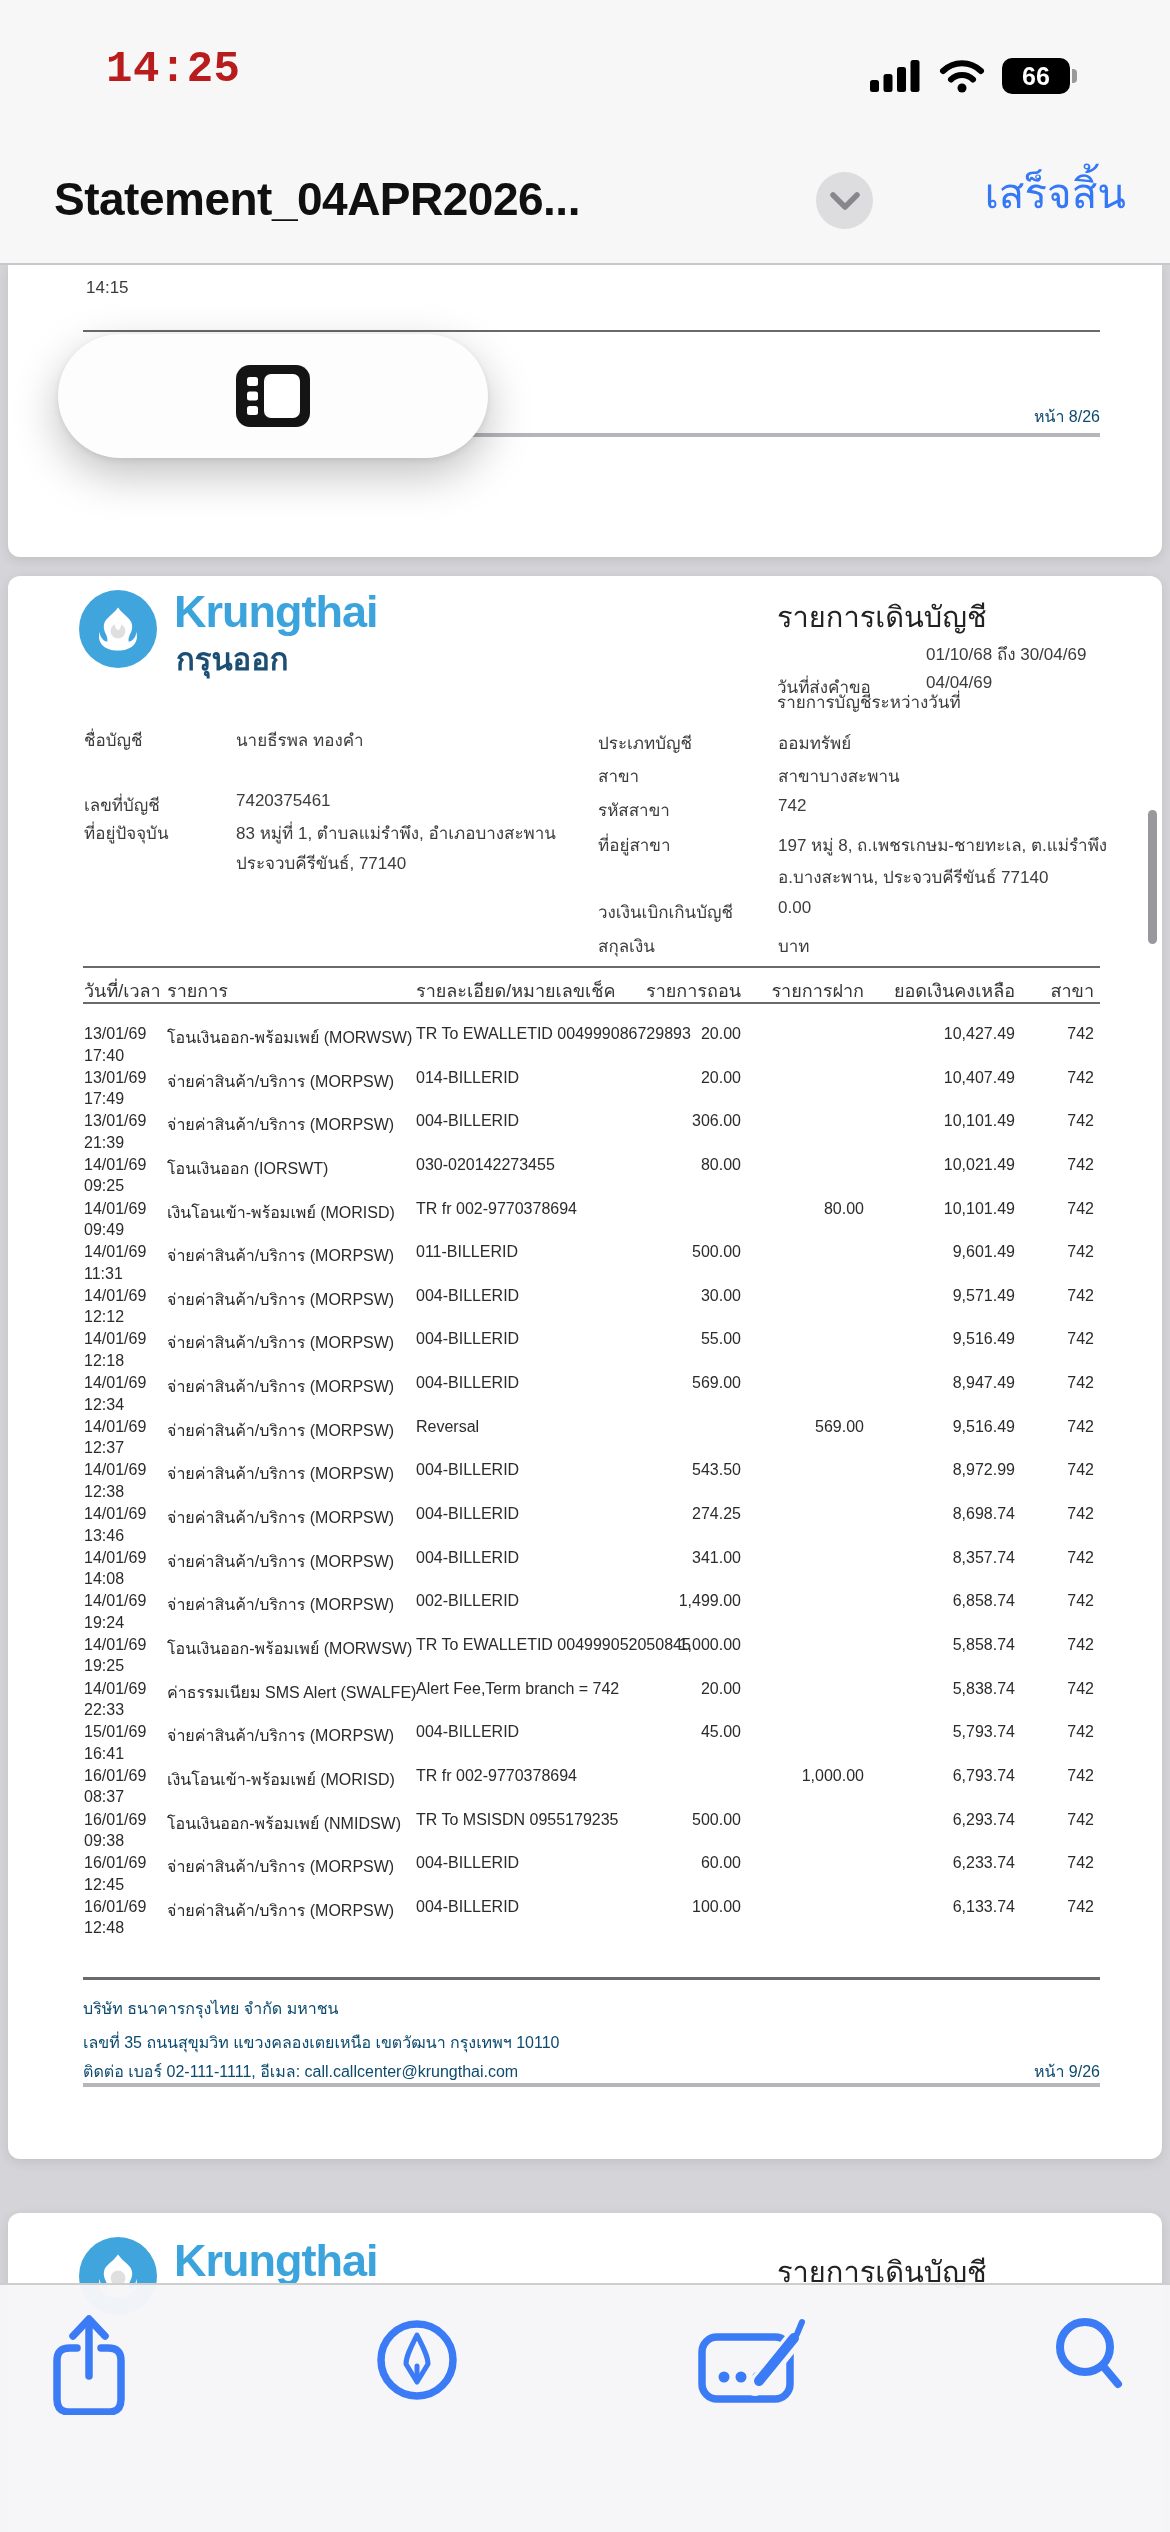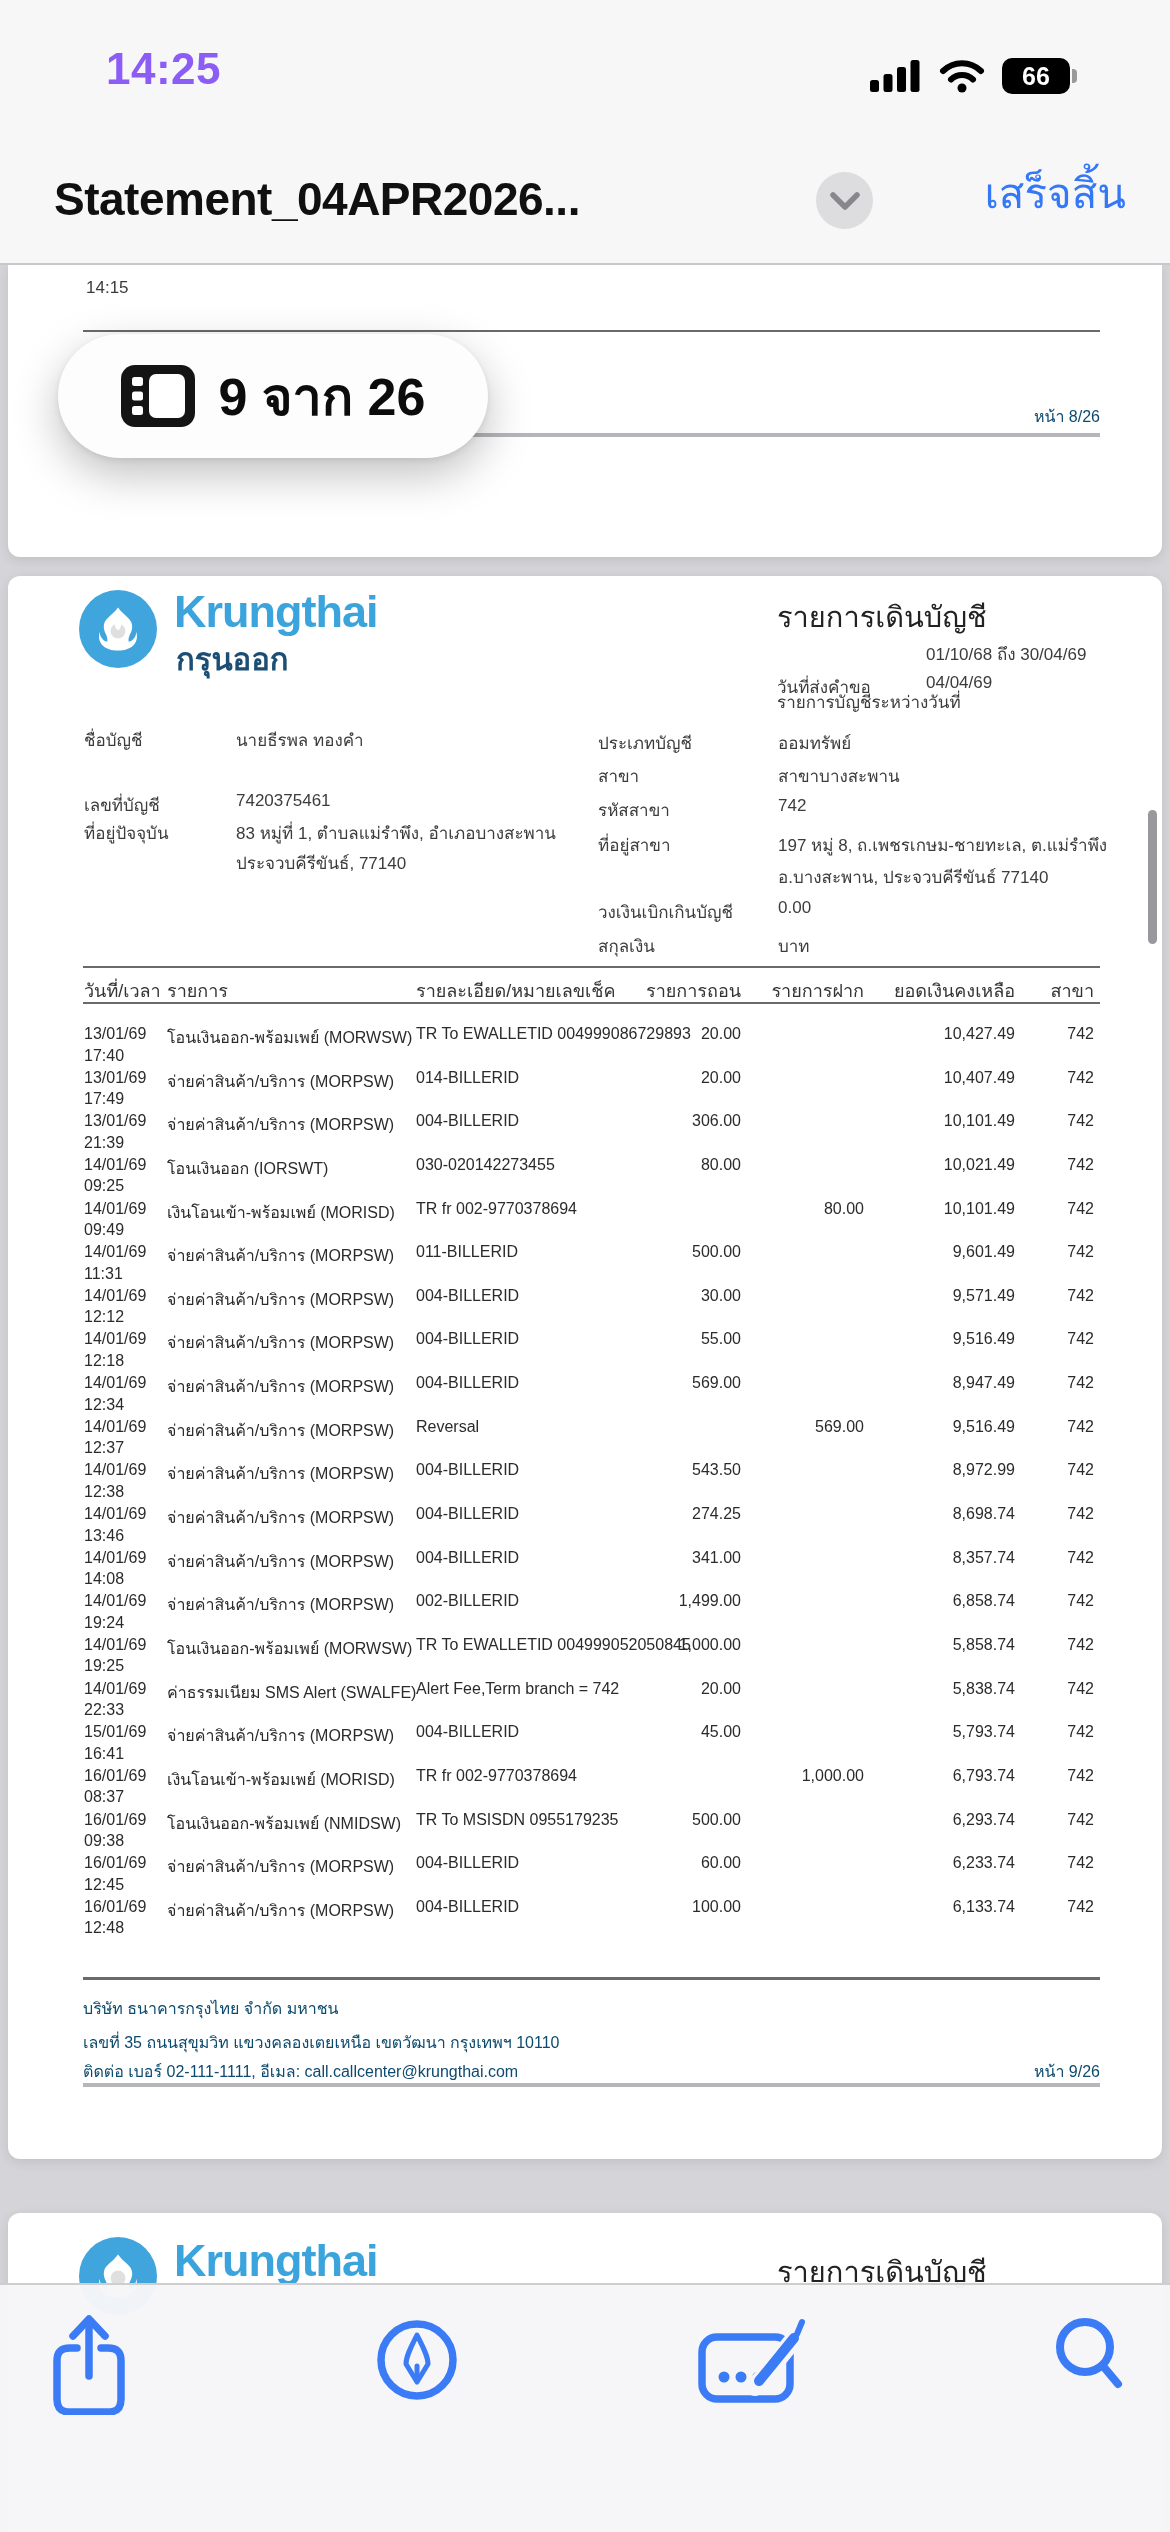--- a/index.html
+++ b/index.html
@@ -3,21 +3,21 @@
 <meta charset="utf-8">
 <style>
   html,body{margin:0;padding:0;}
   body{width:1170px;height:2532px;overflow:hidden;background:#d5d5d9;
        font-family:"Liberation Sans","DejaVu Sans",sans-serif;}
   .screen{position:relative;width:1170px;height:2532px;overflow:hidden;background:#d5d5d9;}
 
   
   .chrome{position:absolute;top:0;left:0;right:0;height:263px;background:#f7f7f7;
           border-bottom:2px solid #c8c8cb;z-index:30;}
-  .time{position:absolute;left:106px;top:44px;font-size:44px;font-weight:700;color:#8b5cf6;letter-spacing:.5px;}
+  .time{position:absolute;left:106px;top:44px;font-size:44px;font-weight:700;color:#b91c1c;letter-spacing:.5px;font-family:Liberation Mono, monospace;}
   .status-icons{position:absolute;left:870px;top:58px;display:flex;align-items:center;gap:17px;}
   .battery{position:relative;width:68px;height:36px;background:#000;border-radius:10px;
            color:#fff;font-size:25px;font-weight:700;display:flex;align-items:center;justify-content:center;}
   .battery:after{content:"";position:absolute;right:-7px;top:11px;width:5px;height:14px;
            background:rgba(0,0,0,.38);border-radius:0 4px 4px 0;}
   .nav-title{position:absolute;left:54px;top:172px;font-size:46px;font-weight:700;color:#101010;
              letter-spacing:-.5px;white-space:nowrap;}
   .chevron-btn{position:absolute;left:816px;top:172px;width:57px;height:57px;border:none;border-radius:50%;
              background:#dddde0;display:flex;align-items:center;justify-content:center;padding:0;}
   .done-btn{position:absolute;right:44px;top:160px;background:none;border:none;padding:0;
@@ -102,21 +102,20 @@
   <div class="pill">
     <span style="display:flex;">
       <svg width="74" height="62" viewBox="0 0 74 62">
         <rect x="0" y="0" width="74" height="62" rx="14" fill="#141414"></rect>
         <rect x="11" y="12" width="11" height="9" rx="2.5" fill="#fff"></rect>
         <rect x="11" y="26.5" width="11" height="9" rx="2.5" fill="#fff"></rect>
         <rect x="11" y="41" width="11" height="9" rx="2.5" fill="#fff"></rect>
         <rect x="28" y="9" width="36" height="44" rx="7" fill="#fff"></rect>
       </svg>
     </span>
-    <span class="pill-label">9 จาก 26</span>
   </div>
 
   <section class="card card9">
 
     <div class="logo-circle">
       <svg width="54" height="54" viewBox="0 0 40 40">
         <path fill="#ffffff" d="M20 4 C15 11 9 12 9.5 19 C9.8 23 13 25.5 12 29.5 C8.5 28.5 6.5 25.5 6.5 22
           C4 30.5 10.5 36 20 36 C29.5 36 36 30.5 33.5 22 C33.5 25.5 31.5 28.5 28 29.5
           C27 25.5 30.2 23 30.5 19 C31 12 25 11 20 4 Z"></path>
         <circle cx="20" cy="21.5" r="5.5" fill="#dfdfdf"></circle>

